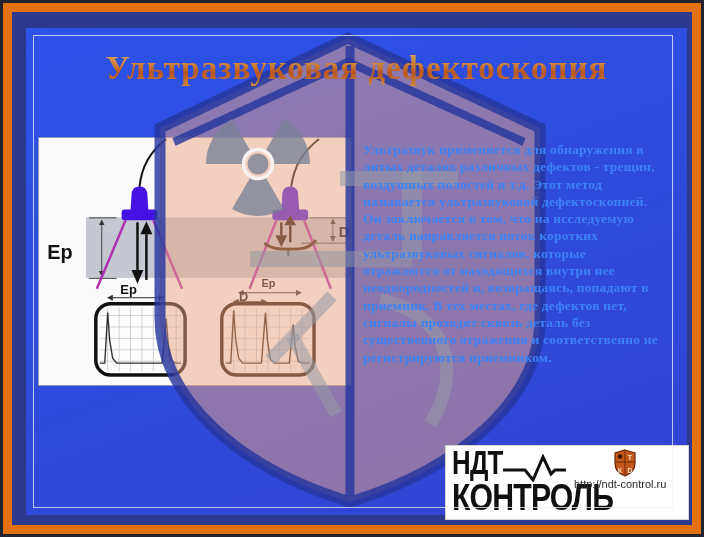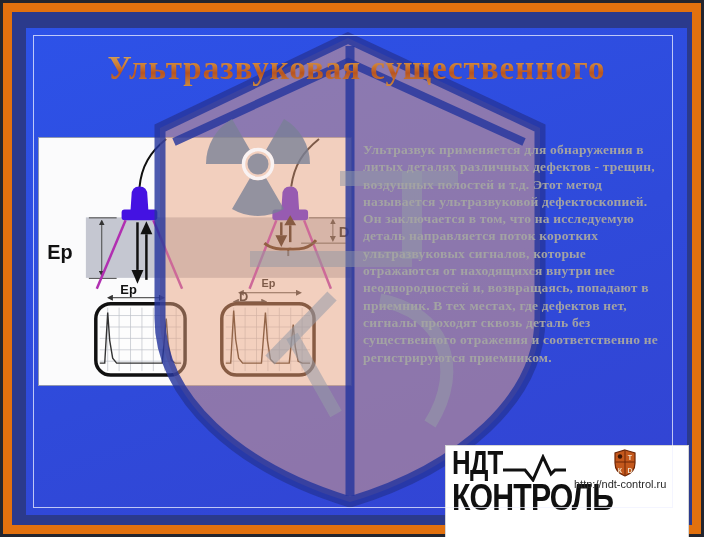--- a/index.html
+++ b/index.html
@@ -20,23 +20,23 @@
   .watermark { position:absolute; left:0; top:0; z-index:2; pointer-events:none; }
 
   .title { position:absolute; left:26px; right:17px; top:50px; text-align:center; z-index:3;
            font-family:"Liberation Serif", serif; font-size:33px; font-weight:600; letter-spacing:1px;
            background:linear-gradient(180deg,#F4CC74 8%, #E89440 42%, #CE5F28 62%, #E9A94E 100%);
            -webkit-background-clip:text; background-clip:text; color:transparent;
            text-shadow:0 0 1px rgba(120,50,10,0.25); }
 
   .bodytext { position:absolute; left:363px; top:141px; width:320px; z-index:3;
               font-family:"Liberation Serif", serif; font-weight:bold; font-size:13.5px;
-              line-height:17.3px; color:#a3a3a3; white-space:pre; letter-spacing:0.2px; }
+              line-height:17.3px; color:#3b82f6; white-space:pre; letter-spacing:0.2px; }
 
-  .footer { position:absolute; left:445px; top:445px; width:244px; height:93px;
+  .footer { position:absolute; left:445px; top:445px; width:244px; height:75px;
             background:#FFFFFF; border:1px solid #D5D5D5; z-index:3; }
   .brand1 { position:absolute; left:6px; top:-3px; font-size:34px; font-weight:bold; color:#101010;
             transform:scaleX(0.76); transform-origin:left top; letter-spacing:-1px; }
   .brand2 { position:absolute; left:6px; top:31px; font-size:36px; font-weight:bold; color:#101010;
             transform:scaleX(0.84); transform-origin:left top; letter-spacing:-1px; }
   .pulse { position:absolute; left:57px; top:8px; }
   .shield-badge { position:absolute; left:168px; top:3px; }
   .contact { position:absolute; left:128px; top:31px; width:112px; text-align:left;
              font-size:11px; line-height:14px; color:#2A2A2A; }
 </style>
@@ -151,21 +151,21 @@
       <rect x="402" y="171" width="20" height="88"></rect>
     </g>
 
     <g stroke="rgba(150,155,168,0.55)" stroke-width="13" fill="none">
       <path d="M332,296 L270,360"></path>
       <path d="M292,336 L336,414"></path>
       <path d="M380,300 C442,312 466,366 430,424"></path>
     </g>
   </svg>
 
-  <div class="title">Ультразвуковая существенного</div>
+  <div class="title">Ультразвуковая дефектоскопия</div>
 
   <div class="bodytext">Ультразвук применяется для обнаружения в
 литых деталях различных дефектов - трещин,
 воздушных полостей и т.д. Этот метод
 называется ультразвуковой дефектоскопией.
 Он заключается в том, что на исследуемую
 деталь направляется поток коротких
 ультразвуковых сигналов, которые
 отражаются от находящихся внутри нее
 неоднородностей и, возвращаясь, попадают в

